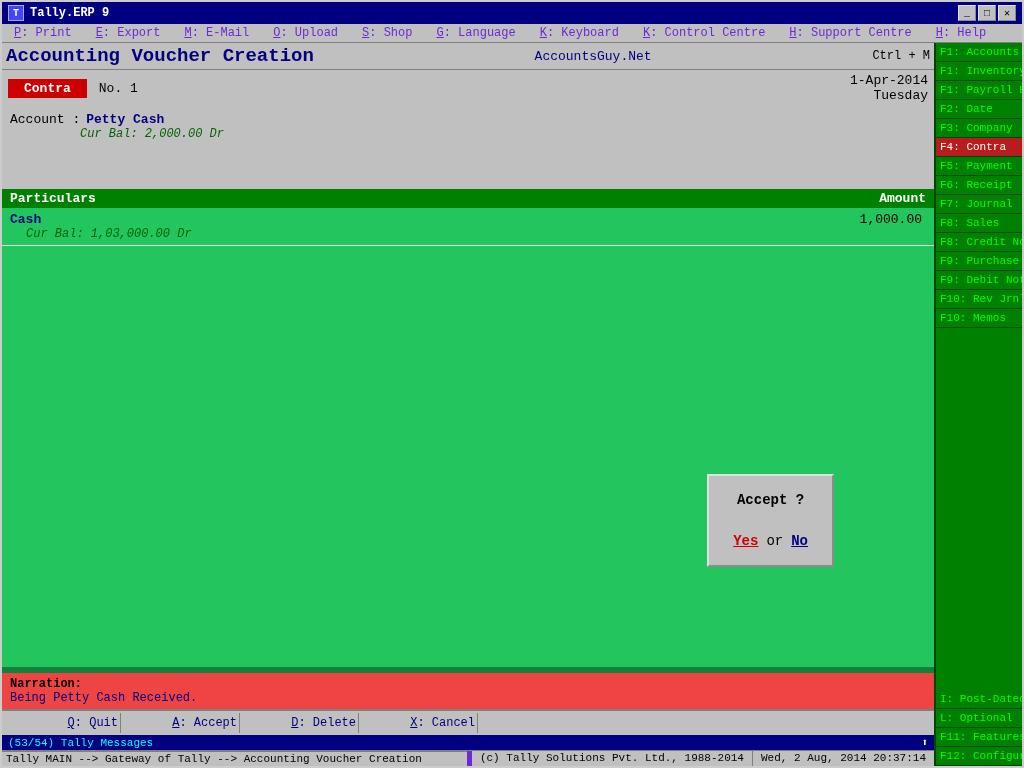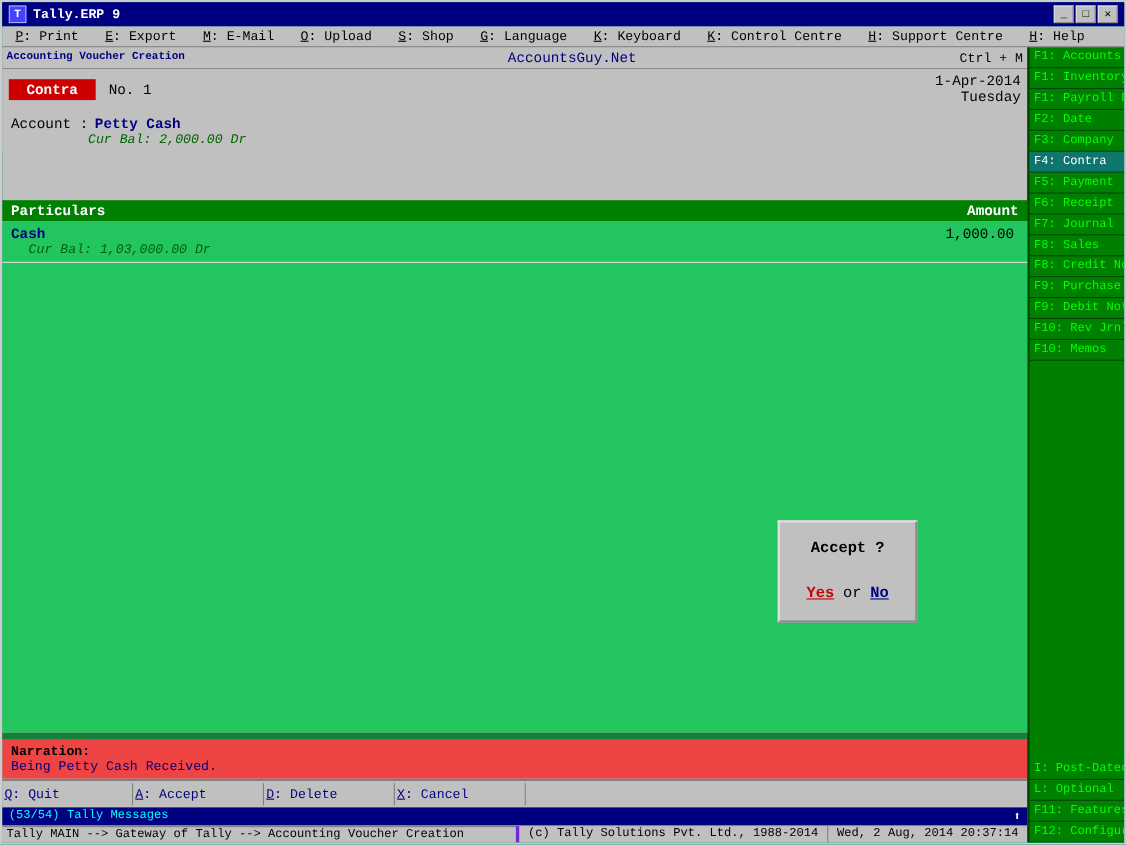--- a/index.html
+++ b/index.html
@@ -7,29 +7,29 @@
     
     .window { width: 1024px; height: 768px; display: flex; flex-direction: column; border: 2px solid #ccc; }
     
     .title-bar { background: #000080; color: white; padding: 3px 6px; display: flex; align-items: center; justify-content: space-between; font-size: 12px; font-weight: bold; }
     .title-bar-left { display: flex; align-items: center; gap: 6px; }
     .title-icon { width: 16px; height: 16px; background: #4444ff; border: 1px solid #aaaaff; font-size: 10px; display: flex; align-items: center; justify-content: center; color: white; }
     .window-controls { display: flex; gap: 2px; }
     .win-btn { width: 18px; height: 16px; background: #c0c0c0; border: 1px outset #e0e0e0; font-size: 10px; display: flex; align-items: center; justify-content: center; cursor: pointer; color: black; }
 
     .menu-bar { background: #c0c0c0; display: flex; border-bottom: 1px solid #808080; }
-    .menu-item { padding: 2px 12px; font-size: 12px; color: #000000; cursor: pointer; white-space: nowrap; }
+    .menu-item { padding: 2px 12px; font-size: 12px; color: #6d28d9; cursor: pointer; white-space: nowrap; }
     .menu-item span.shortcut { text-decoration: underline; }
 
     .content-area { display: flex; flex: 1; overflow: hidden; }
     
     .main-panel { flex: 1; display: flex; flex-direction: column; background: #c0c0c0; }
     
     .voucher-header { background: #c0c0c0; padding: 2px 4px; display: flex; align-items: center; justify-content: space-between; border-bottom: 1px solid #808080; }
-    .voucher-title { color: #000080; font-weight: bold; font-size: 10px; }
+    .voucher-title { color: #000080; font-weight: bold; font-size: 19px; }
     .voucher-site { color: #000080; font-size: 13px; }
     .voucher-ctrl { color: black; font-size: 12px; }
     
     .voucher-type-row { background: #c0c0c0; display: flex; align-items: center; padding: 3px 6px; justify-content: space-between; }
     .voucher-type-badge { background: #cc0000; color: white; font-weight: bold; padding: 2px 16px; font-size: 13px; }
     .voucher-no { color: black; font-size: 13px; }
     .voucher-date { color: black; font-size: 13px; text-align: right; }
     
     .account-section { padding: 6px 8px; background: #c0c0c0; }
     .account-line { display: flex; align-items: center; gap: 6px; }
@@ -46,33 +46,33 @@
     .entry-particulars { flex: 1; }
     .entry-name { color: #000080; font-weight: bold; font-size: 13px; }
     .entry-bal { color: #006400; font-size: 12px; font-style: italic; margin-left: 16px; }
     .entry-amount { width: 120px; text-align: right; color: black; font-size: 13px; padding-right: 4px; }
     
     .narration-section { background: #ef4444; padding: 4px 8px; border-top: 6px solid #15803d; }
     .narration-label { color: black; font-size: 12px; font-weight: bold; }
     .narration-text { color: #000080; font-size: 12px; }
     
     .bottom-toolbar { background: #c0c0c0; display: flex; border-top: 2px solid #808080; padding: 2px 0; }
-    .bottom-btn { flex: 1; text-align: left; padding: 3px 2px; font-size: 12px; color: #000080; cursor: pointer; border-right: 1px solid #808080; }
+    .bottom-btn { flex: 1; text-align: right; padding: 3px 2px; font-size: 12px; color: #000080; cursor: pointer; border-right: 1px solid #808080; }
     .bottom-btn span.key { text-decoration: underline; }
     
     .tally-messages { background: #000080; color: white; font-size: 11px; padding: 1px 6px; display: flex; align-items: center; justify-content: space-between; }
     .tally-msg-text { color: #00ffff; }
     .tally-msg-arrow { color: white; }
     
     .path-bar { background: #c0c0c0; padding: 1px 4px; font-size: 11px; color: black; border-top: 1px solid #808080; }
     
     
     .right-sidebar { width: 88px; background: #008000; display: flex; flex-direction: column; border-left: 2px solid #004400; }
     .sidebar-btn { color: #00ff00; font-size: 11px; padding: 3px 4px; border-bottom: 1px solid #004400; cursor: pointer; white-space: nowrap; }
-    .sidebar-btn.active { color: white; background: #0f766e; }
+    .sidebar-btn.active { color: white; background: #b91c1c; }
     .sidebar-section-gap { flex: 1; }
     
     
     .dialog-overlay { position: absolute; bottom: 100px; right: 100px; z-index: 100; }
     .accept-dialog { background: #c0c0c0; border: 2px outset #e0e0e0; padding: 16px 24px; text-align: center; min-width: 120px; }
     .accept-title { font-size: 14px; font-weight: bold; color: black; margin-bottom: 25px; }
     .accept-options { display: flex; align-items: center; justify-content: center; gap: 8px; font-size: 14px; }
     .accept-yes { color: #cc0000; font-weight: bold; cursor: pointer; text-decoration: underline; }
     .accept-or { color: black; }
     .accept-no { color: #000080; font-weight: bold; cursor: pointer; text-decoration: underline; }
@@ -175,21 +175,21 @@
         <div style="flex:4;"></div>
       </div>
 
       <div class="tally-messages">
         <span class="tally-msg-text">(53/54) Tally Messages</span>
         <span class="tally-msg-arrow">⬆</span>
       </div>
 
       <div style="display:flex; background:#c0c0c0; border-top:1px solid #808080;">
         <div class="path-bar" style="flex:1;">Tally MAIN --&gt; Gateway of Tally --&gt; Accounting Voucher  Creation</div>
-        <div style="padding:1px 8px; font-size:11px; border-left:3px solid #6d28d9;">(c) Tally Solutions Pvt. Ltd., 1988-2014</div>
+        <div style="padding:1px 8px; font-size:11px; border-left:5px solid #6d28d9;">(c) Tally Solutions Pvt. Ltd., 1988-2014</div>
         <div style="padding:1px 8px; font-size:11px; border-left:1px solid #808080;">Wed, 2 Aug, 2014  20:37:14</div>
       </div>
     </div>
 
     <div class="right-sidebar">
       <div class="sidebar-btn">F1: Accounts Buttons</div>
       <div class="sidebar-btn">F1: Inventory Buttons</div>
       <div class="sidebar-btn">F1: Payroll Buttons</div>
       <div class="sidebar-btn">F2: Date</div>
       <div class="sidebar-btn">F3: Company</div>

